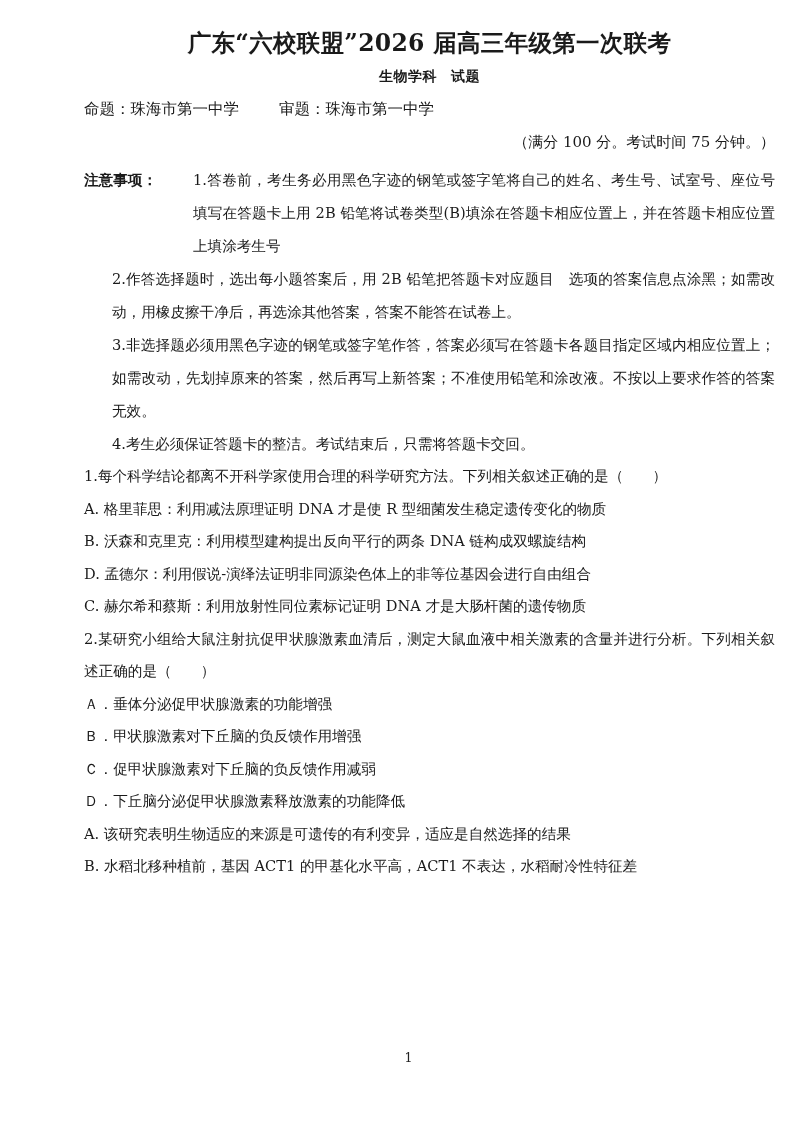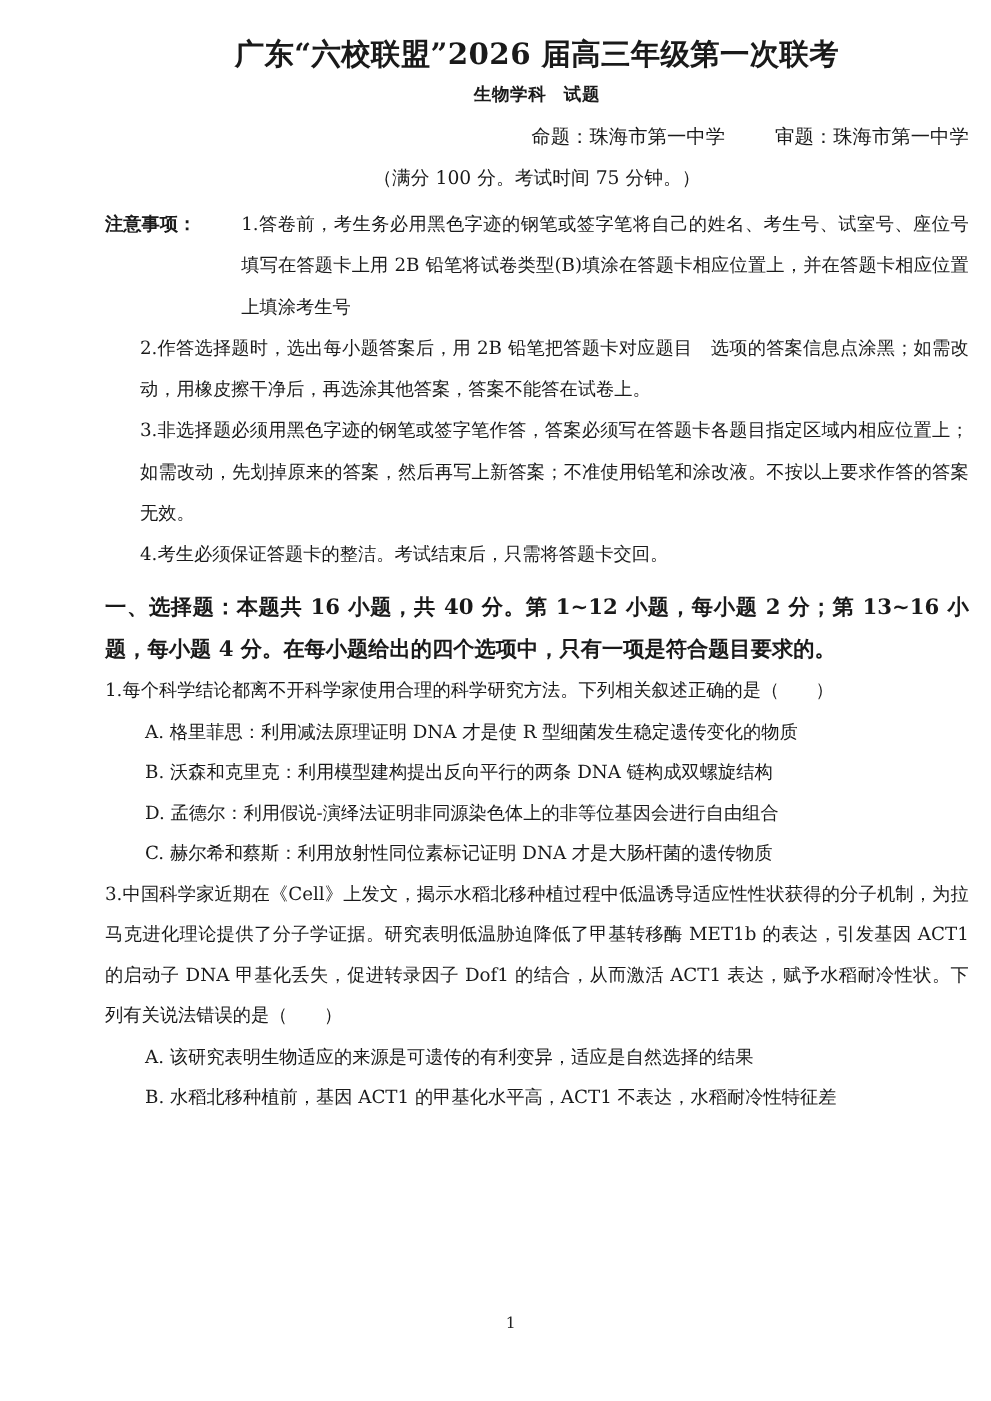--- a/index.html
+++ b/index.html
@@ -39,29 +39,29 @@
     text-align: center;
     font-weight: bold;
     font-size: 14px;
     line-height: 30px;
     margin: 1px 0 0 0;
     letter-spacing: 0.5px;
   }
   .title-sub .gap { display: inline-block; width: 14px; }
 
   .byline {
-    text-align: right;
+    text-align: left;
     font-size: 15.5px;
     line-height: 30px;
     margin: 3px 0 0 0;
   }
   .byline .gap { display: inline-block; width: 40px; }
 
   .scoreline {
-    text-align: center;
+    text-align: right;
     font-size: 15px;
     line-height: 30px;
     margin: 3px 0 0 0;
   }
 
   
   .notice {
     margin-top: 6px;
     font-size: 14.6px;
     line-height: 33px;
@@ -102,21 +102,20 @@
     font-size: 14.6px;
     line-height: 32.5px;
   }
   .q-stem {
     text-align: justify;
     text-justify: inter-ideograph;
   }
   .q-opt {
     text-align: justify;
     text-justify: inter-ideograph;
-    margin-left: 32px;
   }
 
   
   .page-number {
     position: absolute;
     left: 0;
     right: 0;
     top: 1050px;
     text-align: center;
     font-size: 12.5px;
@@ -143,32 +142,37 @@
   <div class="notice">
     <div class="notice-first">
       <span class="notice-label">注意事项：</span>
       <span class="notice-body">1.答卷前，考生务必用黑色字迹的钢笔或签字笔将自己的姓名、考生号、试室号、座位号填写在答题卡上用 2B 铅笔将试卷类型(B)填涂在答题卡相应位置上，并在答题卡相应位置上填涂考生号</span>
     </div>
     <div class="notice-item">2.作答选择题时，选出每小题答案后，用 2B 铅笔把答题卡对应题目　选项的答案信息点涂黑；如需改动，用橡皮擦干净后，再选涂其他答案，答案不能答在试卷上。</div>
     <div class="notice-item">3.非选择题必须用黑色字迹的钢笔或签字笔作答，答案必须写在答题卡各题目指定区域内相应位置上；如需改动，先划掉原来的答案，然后再写上新答案；不准使用铅笔和涂改液。不按以上要求作答的答案无效。</div>
     <div class="notice-item">4.考生必须保证答题卡的整洁。考试结束后，只需将答题卡交回。</div>
   </div>
 
-  <div class="section-head">一、选择题：本题共 16 小题，共 40 分。第 1~12 小题，每小题 2 分；第 13~16 小题，每小题 4 分。在每小题给出的四个选项中，只有一项是符合题目要求的。</div>
 
   <div class="question">
     <div class="q-stem">1.每个科学结论都离不开科学家使用合理的科学研究方法。下列相关叙述正确的是（　　）</div>
     <div class="q-opt">A. 格里菲思：利用减法原理证明 DNA 才是使 R 型细菌发生稳定遗传变化的物质</div>
     <div class="q-opt">B. 沃森和克里克：利用模型建构提出反向平行的两条 DNA 链构成双螺旋结构</div>
     <div class="q-opt">D. 孟德尔：利用假说-演绎法证明非同源染色体上的非等位基因会进行自由组合</div>
     <div class="q-opt">C. 赫尔希和蔡斯：利用放射性同位素标记证明 DNA 才是大肠杆菌的遗传物质</div>
   </div>
 
+  <div class="question">
+    <div class="q-stem">2.某研究小组给大鼠注射抗促甲状腺激素血清后，测定大鼠血液中相关激素的含量并进行分析。下列相关叙述正确的是（　　）</div>
+    <div class="q-opt">Ａ．垂体分泌促甲状腺激素的功能增强</div>
+    <div class="q-opt">Ｂ．甲状腺激素对下丘脑的负反馈作用增强</div>
+    <div class="q-opt">Ｃ．促甲状腺激素对下丘脑的负反馈作用减弱</div>
+    <div class="q-opt">Ｄ．下丘脑分泌促甲状腺激素释放激素的功能降低</div>
+  </div>
 
   <div class="question">
-    <div class="q-stem">3.中国科学家近期在《Cell》上发文，揭示水稻北移种植过程中低温诱导适应性性状获得的分子机制，为拉马克进化理论提供了分子学证据。研究表明低温胁迫降低了甲基转移酶 MET1b 的表达，引发基因 ACT1 的启动子 DNA 甲基化丢失，促进转录因子 Dof1 的结合，从而激活 ACT1 表达，赋予水稻耐冷性状。下列有关说法错误的是（　　）</div>
     <div class="q-opt">A. 该研究表明生物适应的来源是可遗传的有利变异，适应是自然选择的结果</div>
     <div class="q-opt">B. 水稻北移种植前，基因 ACT1 的甲基化水平高，ACT1 不表达，水稻耐冷性特征差</div>
   </div>
 
   <div class="page-number">1</div>
 
 </div>
 
 </body></html>

